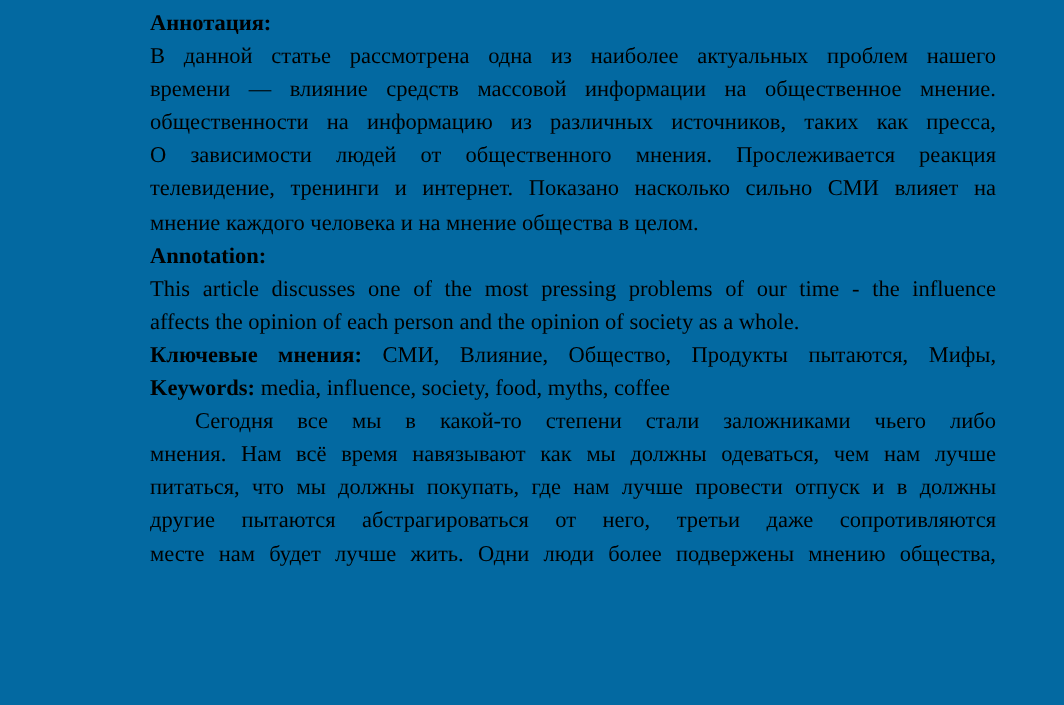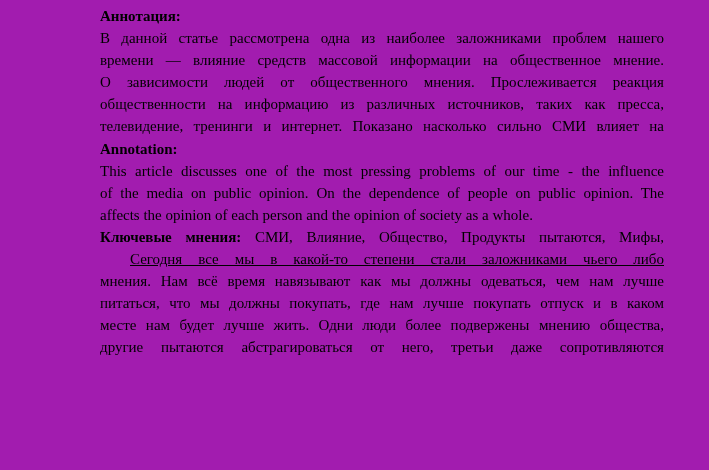--- a/index.html
+++ b/index.html
@@ -7,21 +7,21 @@
     padding: 0;
     background: #ffffff;
     width: 709px;
     height: 470px;
     overflow: hidden;
   }
   .page {
     position: relative;
     width: 709px;
     height: 470px;
-    background: #a21caf;
+    background: #0369a1;
     color: #000000;
   }
   .doc {
     position: absolute;
     left: 100px;
     top: 5px;
     width: 564px;
     font-family: "Liberation Serif", "DejaVu Serif", serif;
     font-size: 15px;
     line-height: 22.1px;
@@ -30,41 +30,41 @@
   .line {
     text-align: justify;
     text-align-last: left;
     white-space: normal;
   }
   .line.j {
     text-align-last: justify;
   }
   .line.indent {
     text-indent: 30px;
-    text-decoration: underline;
   }
   .b {
     font-weight: bold;
   }
 </style>
 </head>
 <body>
 
 <div class="page">
   <div class="doc" id="doc">
       <div class="line"><span class="b">Аннотация:</span></div>
-      <div class="line j"><span>В данной статье рассмотрена одна из наиболее заложниками проблем нашего</span></div>
+      <div class="line j"><span>В данной статье рассмотрена одна из наиболее актуальных проблем нашего</span></div>
       <div class="line j"><span>времени — влияние средств массовой информации на общественное мнение.</span></div>
+      <div class="line j"><span>общественности на информацию из различных источников, таких как пресса,</span></div>
       <div class="line j"><span>О зависимости людей от общественного мнения. Прослеживается реакция</span></div>
-      <div class="line j"><span>общественности на информацию из различных источников, таких как пресса,</span></div>
       <div class="line j"><span>телевидение, тренинги и интернет. Показано насколько сильно СМИ влияет на</span></div>
+      <div class="line"><span>мнение каждого человека и на мнение общества в целом.</span></div>
       <div class="line"><span class="b">Annotation:</span></div>
       <div class="line j"><span>This article discusses one of the most pressing problems of our time - the influence</span></div>
-      <div class="line j"><span>of the media on public opinion. On the dependence of people on public opinion. The</span></div>
       <div class="line"><span>affects the opinion of each person and the opinion of society as a whole.</span></div>
       <div class="line j"><span class="b">Ключевые мнения:</span><span> СМИ, Влияние, Общество, Продукты пытаются, Мифы,</span></div>
+      <div class="line"><span class="b">Keywords:</span><span> media, influence, society, food, myths, coffee</span></div>
       <div class="line j indent"><span>Сегодня все мы в какой-то степени стали заложниками чьего либо</span></div>
       <div class="line j"><span>мнения. Нам всё время навязывают как мы должны одеваться, чем нам лучше</span></div>
-      <div class="line j"><span>питаться, что мы должны покупать, где нам лучше покупать отпуск и в каком</span></div>
+      <div class="line j"><span>питаться, что мы должны покупать, где нам лучше провести отпуск и в должны</span></div>
+      <div class="line j"><span>другие пытаются абстрагироваться от него, третьи даже сопротивляются</span></div>
       <div class="line j"><span>месте нам будет лучше жить. Одни люди более подвержены мнению общества,</span></div>
-      <div class="line j"><span>другие пытаются абстрагироваться от него, третьи даже сопротивляются</span></div>
     </div>
 </div>
 
 </body></html>

